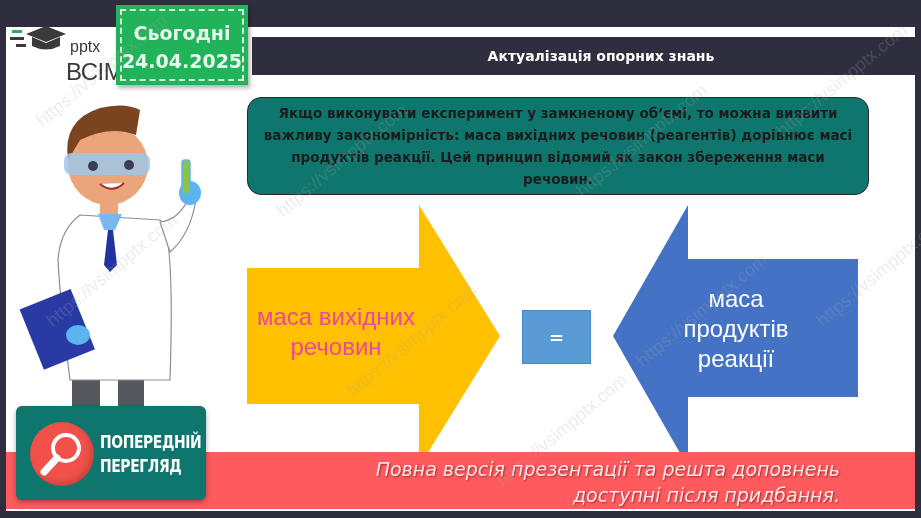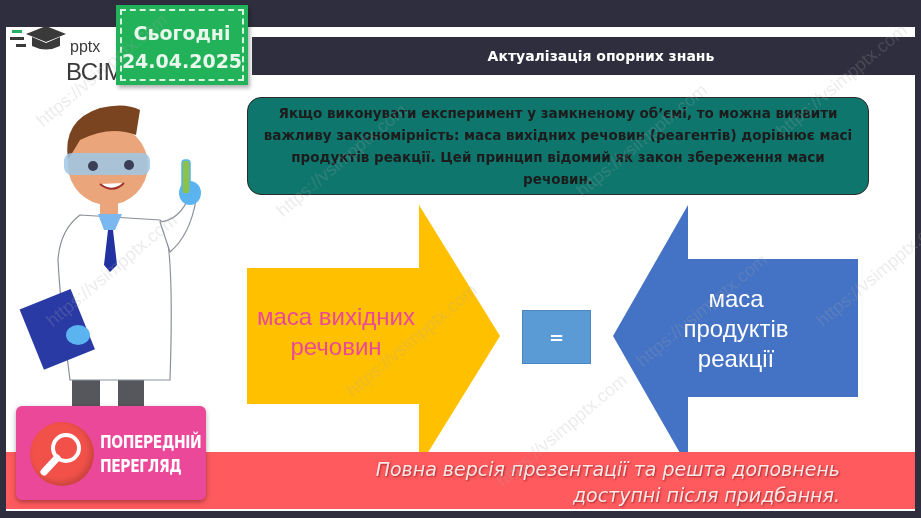--- a/index.html
+++ b/index.html
@@ -14,21 +14,21 @@
   .title-bar { position:absolute; left:252px; top:37px; width:664px; height:38px; background:#2f2e3e; color:#fff; font-family:"DejaVu Sans", sans-serif; font-weight:bold; font-size:14px; display:flex; align-items:center; justify-content:center;padding-left:17px; }
   .info-box { position:absolute; left:247px; top:97px; width:622px; height:98px; background:#0f766e; border:1.5px solid #2a2a2a; border-radius:14px; box-sizing:border-box; display:flex; align-items:center; justify-content:center; text-align:center; font-family:"DejaVu Sans", sans-serif; font-weight:bold; font-size:13.5px; line-height:22px; color:#1c1c1c; padding:0 12px; }
   svg.arrows { position:absolute; left:0; top:0; }
   .arrow-text { position:absolute; font-family:"Liberation Sans", sans-serif; font-size:24px; text-align:center; line-height:30px; }
   .left-text { left:248px; top:302px; width:176px; color:#ec4899; }
   .right-text { left:676px; top:284px; width:120px; color:#ffffff; }
   .equals-box { position:absolute; left:522px; top:310px; width:67px; height:52px; background:#5b9bd5; border:1px solid #4a86bf; color:#fff; font-size:18px; font-weight:bold; display:flex; align-items:center; justify-content:center; }
   .scientist { position:absolute; left:0; top:80px; }
   .banner { position:absolute; left:6px; top:452px; width:909px; height:57px; background:#ff5a5e; }
   .banner-text { position:absolute; left:300px; top:456px; width:540px; text-align:right; font-family:"DejaVu Sans", sans-serif; font-style:italic; font-size:19px; line-height:26px; color:#fde8e8; text-shadow:1px 1px 2px rgba(90,0,0,.55); }
-  .preview-btn { position:absolute; left:16px; top:406px; width:190px; height:94px; background:#ec4899; border-radius:6px; box-shadow:0 2px 5px rgba(0,0,0,.35); }
+  .preview-btn { position:absolute; left:16px; top:406px; width:190px; height:94px; background:#0f766e; border-radius:6px; box-shadow:0 2px 5px rgba(0,0,0,.35); }
   .preview-circle { position:absolute; left:14px; top:16px; width:64px; height:64px; border-radius:50%; background:#f2514a; box-shadow:inset -3px -3px 6px rgba(0,0,0,.18); }
   .preview-label { position:absolute; left:84px; top:24px; color:#fff; font-family:"DejaVu Sans", sans-serif; font-weight:bold; font-size:17px; line-height:24px; letter-spacing:-0.5px; transform:scaleX(0.82); transform-origin:left; }
   .watermark { position:absolute; font-family:"Liberation Sans", sans-serif; font-size:18px; color:rgba(170,170,170,0.22); transform:rotate(-40deg); white-space:nowrap; pointer-events:none; }
 </style>
 </head>
 <body>
 
 <div class="slide"></div>
 
 <div class="logo">

